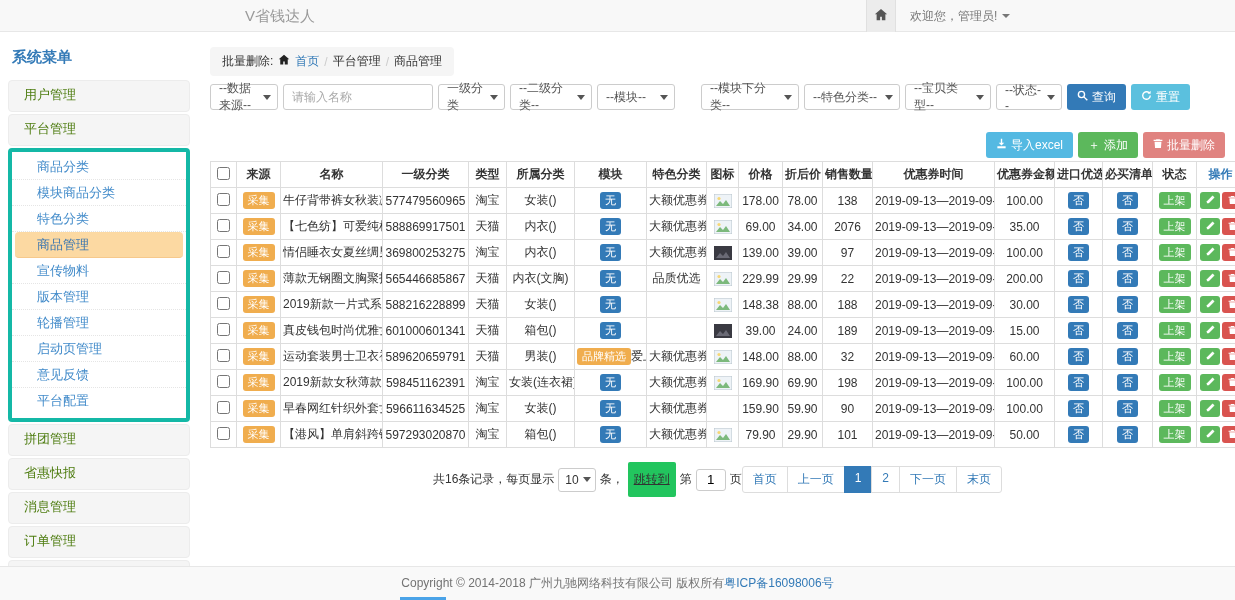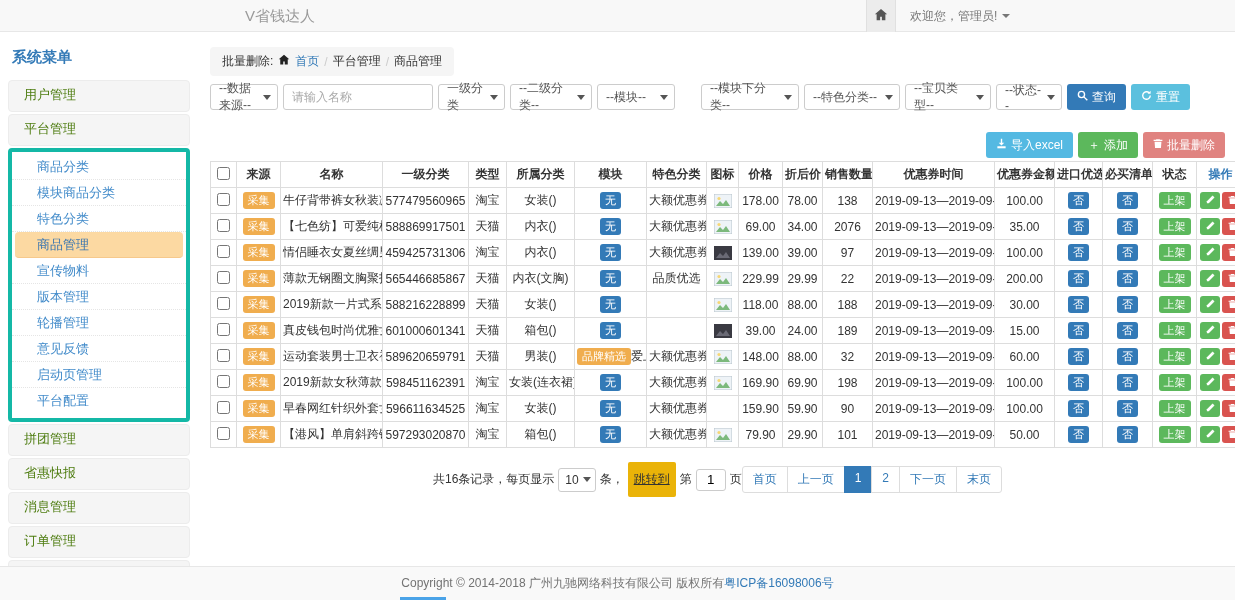--- a/index.html
+++ b/index.html
@@ -75,21 +75,21 @@
   .op-edit { background:#5cb85c; }
   .op-del  { background:#d9534f; }
   .thumb { display:inline-block; vertical-align:middle; }
   
   .pagi { margin-top:14px; display:flex; align-items:center; justify-content:center; }
   .pagi-left { display:flex; align-items:center; gap:4px; color:#333; }
   .mini-select { display:inline-flex; align-items:center; border:1px solid #ccc; border-radius:3px;
     height:24px; padding:0 16px 0 6px; position:relative; background:#fff; cursor:pointer; }
   .mini-select .caret { position:absolute; right:4px; width:0; height:0;
     border-left:4px solid transparent; border-right:4px solid transparent; border-top:5px solid #555; }
-  .jump-label { background:#eab308; padding:9px 6px; border-radius:2px; cursor:pointer;text-decoration:underline; }
+  .jump-label { background:#22c55e; padding:9px 6px; border-radius:2px; cursor:pointer;text-decoration:underline; }
   .jump-inp { width:30px; height:22px; border:1px solid #ccc; border-radius:3px; text-align:center; }
   .pager { display:inline-flex; }
   .pg { display:inline-block; padding:4px 10px; border:1px solid #ddd; background:#fff;
     color:#337ab7; font-size:12px; margin-left:-1px; text-decoration:none; cursor:pointer; }
   .pg:first-child { border-radius:3px 0 0 3px; margin-left:0; }
   .pg:last-child  { border-radius:0 3px 3px 0; }
   .pg.active { background:#337ab7; border-color:#337ab7; color:#fff; }
   
   .footer { position:absolute; top:566px; left:0; width:1235px; height:42px;
     background:#f9f9f9; border-top:1px solid #e7e7e7; text-align:center;
@@ -124,22 +124,22 @@
       <div class="side-group">用户管理</div>
       <div class="side-group">平台管理</div>
       <div class="side-sub">
         <a class="side-item">商品分类</a>
         <a class="side-item">模块商品分类</a>
         <a class="side-item">特色分类</a>
         <a class="side-item active">商品管理</a>
         <a class="side-item">宣传物料</a>
         <a class="side-item">版本管理</a>
         <a class="side-item">轮播管理</a>
+        <a class="side-item">启动页管理</a>
         <a class="side-item">意见反馈</a>
-        <a class="side-item">启动页管理</a>
         <a class="side-item">平台配置</a>
       </div>
       <div class="side-group">拼团管理</div>
       <div class="side-group">省惠快报</div>
       <div class="side-group">消息管理</div>
       <div class="side-group">订单管理</div>
       <div class="side-group">兑换管理</div>
       <div class="side-group">结算管理</div>
     </nav>
 </aside>
@@ -347,21 +347,21 @@
             </button><button class="op-btn op-del">
               <span><svg width="9" height="10" viewBox="0 0 16 16">
                   <path fill="#fff" d="M5 1h6v1h4v2H1V2h4zM2.5 5h11l-.8 10H3.3z"></path>
                 </svg></span>
             </button></td>
         </tr>
         <tr>
           <td><input type="checkbox" style=""></td>
           <td><span class="badge b-orange">采集</span></td>
           <td>情侣睡衣女夏丝绸男士...</td>
-          <td>459425731306</td>
+          <td>369800253275</td>
           <td>淘宝</td>
           <td>内衣()</td>
           <td><span class="badge b-blue">无</span></td>
           <td>大额优惠券</td>
           <td><svg class="thumb" width="18" height="14" viewBox="0 0 18 14">
               <rect width="18" height="14" fill="#3a3a42"></rect>
               <path d="M2 12l4-5 3 3 3-4 4 6z" fill="#6a6a75"></path>
             </svg></td>
           <td>139.00</td>
           <td>39.00</td>
@@ -422,21 +422,21 @@
           <td>588216228899</td>
           <td>天猫</td>
           <td>女装()</td>
           <td><span class="badge b-blue">无</span></td>
           <td></td>
           <td><svg class="thumb" width="18" height="14" viewBox="0 0 18 14">
               <rect width="18" height="14" fill="#eef3f7" stroke="#b8c4cc"></rect>
               <circle cx="5" cy="4.5" r="1.6" fill="#f7d774"></circle>
               <path d="M2 12l4-5 3 3 3-4 4 6z" fill="#7cb97c"></path>
             </svg></td>
-          <td>118.00</td>
+          <td>148.38</td>
           <td>88.00</td>
           <td>188</td>
           <td>2019-09-13—2019-09-19</td>
           <td>30.00</td>
           <td><span class="badge b-blue">否</span></td>
           <td><span class="badge b-blue">否</span></td>
           <td><span class="badge b-green">上架</span></td>
           <td><button class="op-btn op-edit">
               <span><svg width="10" height="10" viewBox="0 0 16 16">
                   <path d="M11 2l3 3-8 8H3v-3z" fill="#fff"></path>

